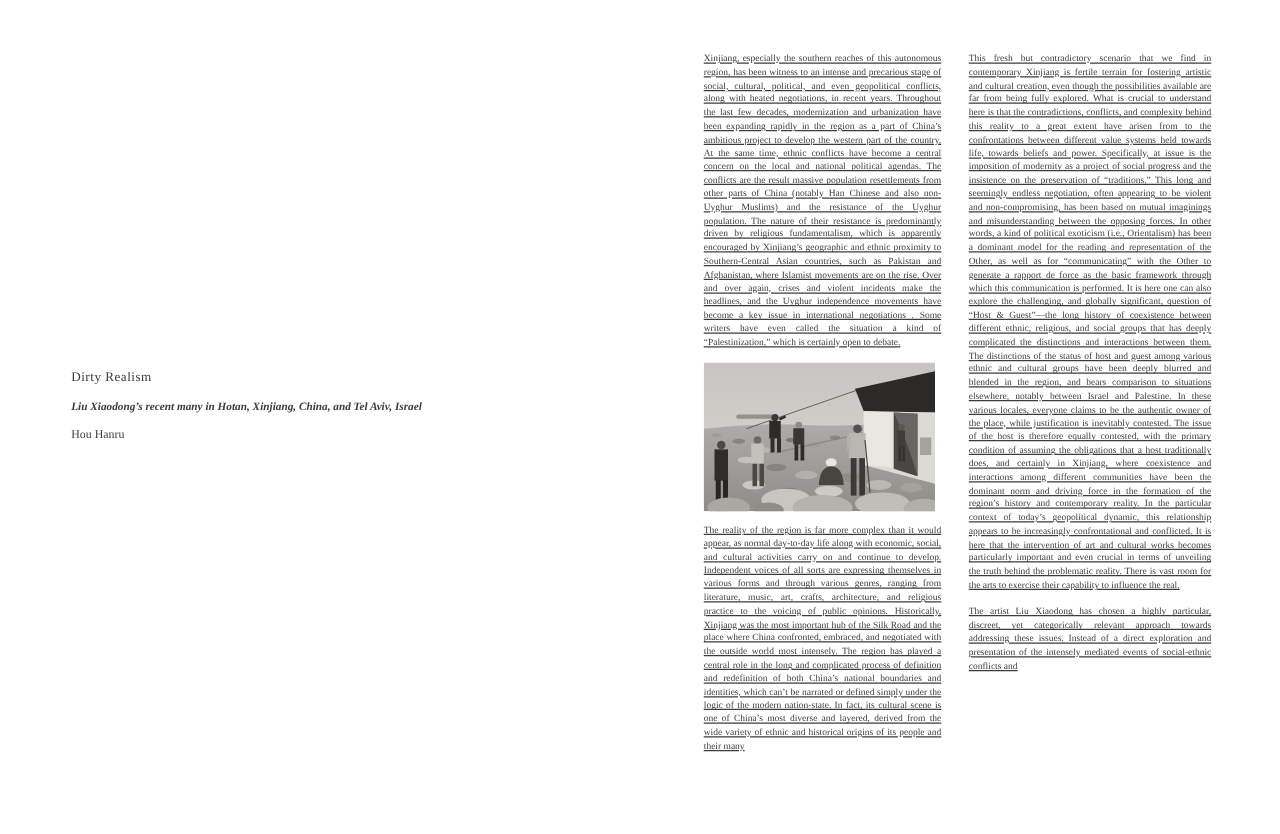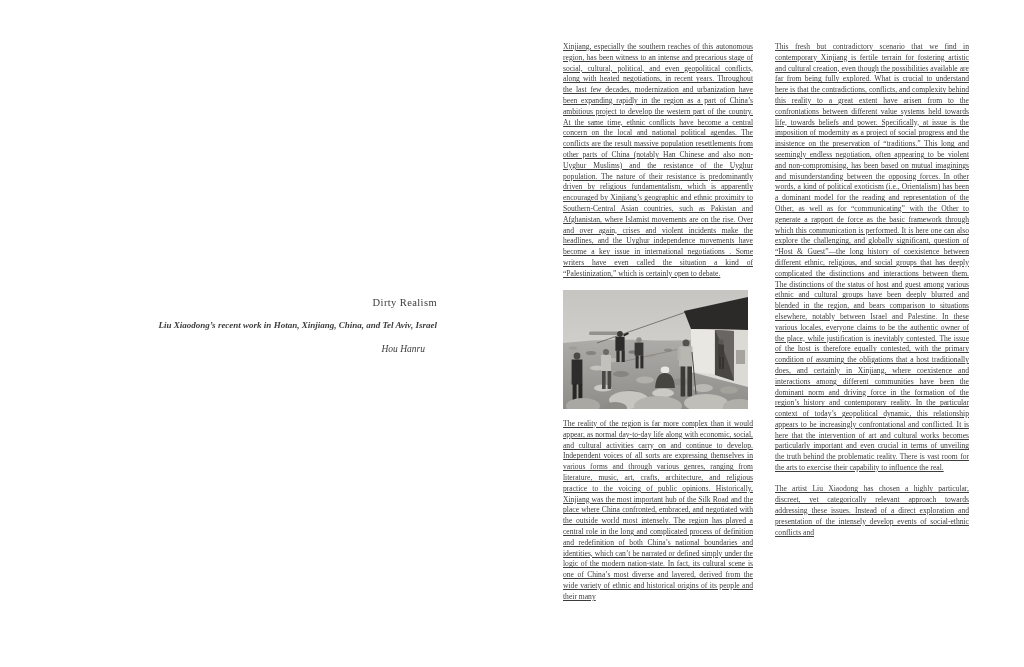--- a/index.html
+++ b/index.html
@@ -12,40 +12,39 @@
     color: #3c3c3c;
     font-family: "Liberation Serif", "DejaVu Serif", serif;
   }
 
   
   .title-block {
     position: absolute;
     left: 57px;
     top: 297px;
     width: 380px;
-    text-align: right;
+    text-align: left;
   }
   .title {
     font-size: 10.5px;
     line-height: 12px;
     letter-spacing: 0.4px;
     margin: 0 0 10px 0;
   }
   .subtitle {
     font-size: 9px;
     line-height: 12px;
     font-weight: bold;
     font-style: italic;
     margin: 0 0 11px 0;
   }
   .author {
     font-size: 9.5px;
     line-height: 12px;
-    margin: 12px;
-    font-style: italic;
+    margin: 0;
   }
 
   
   .col {
     position: absolute;
     top: 42px;
     font-size: 7.6px;
     line-height: 10.8px;
     text-align: justify;
     color: #3c3c3c;
@@ -63,21 +62,21 @@
   }
 </style>
 </head>
 <body>
 
 <div class="spread">
 
   <div>
     <div class="title-block">
       <div class="title">Dirty Realism</div>
-      <div class="subtitle">Liu Xiaodong’s recent work in Hotan, Xinjiang, China, and Tel Aviv, Israel</div>
+      <div class="subtitle">Liu Xiaodong’s recent many in Hotan, Xinjiang, China, and Tel Aviv, Israel</div>
       <div class="author">Hou Hanru</div>
     </div>
   </div>
 
   <div>
 
     <div class="col col1">
       <p>Xinjiang, especially the southern reaches of this autonomous region, has been witness to an intense and precarious stage of social, cultural, political, and even geopolitical conflicts, along with heated negotiations, in recent years. Throughout the last few decades, modernization and urbanization have been expanding rapidly in the region as a part of China’s ambitious project to develop the western part of the country. At the same time, ethnic conflicts have become a central concern on the local and national political agendas. The conflicts are the result massive population resettlements from other parts of China (notably Han Chinese and also non-Uyghur Muslims) and the resistance of the Uyghur population. The nature of their resistance is predominantly driven by religious fundamentalism, which is apparently encouraged by Xinjiang’s geographic and ethnic proximity to Southern-Central Asian countries, such as Pakistan and Afghanistan, where Islamist movements are on the rise. Over and over again, crises and violent incidents make the headlines, and the Uyghur independence movements have become a key issue in international negotiations . Some writers have even called the situation a kind of “Palestinization,” which is certainly open to debate.</p>
 
       <figure class="photo" aria-label="Black-and-white photograph of figures standing on rocky ground beside a dark-roofed tent">
@@ -190,17 +189,17 @@
             <ellipse cx="52" cy="118" rx="12" ry="6" fill="#8d8c87"></ellipse>
           </g>
         </svg>
       </figure>
 
       <p>The reality of the region is far more complex than it would appear, as normal day-to-day life along with economic, social, and cultural activities carry on and continue to develop. Independent voices of all sorts are expressing themselves in various forms and through various genres, ranging from literature, music, art, crafts, architecture, and religious practice to the voicing of public opinions. Historically, Xinjiang was the most important hub of the Silk Road and the place where China confronted, embraced, and negotiated with the outside world most intensely. The region has played a central role in the long and complicated process of definition and redefinition of both China’s national boundaries and identities, which can’t be narrated or defined simply under the logic of the modern nation-state. In fact, its cultural scene is one of China’s most diverse and layered, derived from the wide variety of ethnic and historical origins of its people and their many</p>
     </div>
 
     <div class="col col2">
       <p>This fresh but contradictory scenario that we find in contemporary Xinjiang is fertile terrain for fostering artistic and cultural creation, even though the possibilities available are far from being fully explored. What is crucial to understand here is that the contradictions, conflicts, and complexity behind this reality to a great extent have arisen from to the confrontations between different value systems held towards life, towards beliefs and power. Specifically, at issue is the imposition of modernity as a project of social progress and the insistence on the preservation of “traditions.” This long and seemingly endless negotiation, often appearing to be violent and non-compromising, has been based on mutual imaginings and misunderstanding between the opposing forces. In other words, a kind of political exoticism (i.e., Orientalism) has been a dominant model for the reading and representation of the Other, as well as for “communicating” with the Other to generate a rapport de force as the basic framework through which this communication is performed. It is here one can also explore the challenging, and globally significant, question of “Host &amp; Guest”—the long history of coexistence between different ethnic, religious, and social groups that has deeply complicated the distinctions and interactions between them. The distinctions of the status of host and guest among various ethnic and cultural groups have been deeply blurred and blended in the region, and bears comparison to situations elsewhere, notably between Israel and Palestine. In these various locales, everyone claims to be the authentic owner of the place, while justification is inevitably contested. The issue of the host is therefore equally contested, with the primary condition of assuming the obligations that a host traditionally does, and certainly in Xinjiang, where coexistence and interactions among different communities have been the dominant norm and driving force in the formation of the region’s history and contemporary reality. In the particular context of today’s geopolitical dynamic, this relationship appears to be increasingly confrontational and conflicted. It is here that the intervention of art and cultural works becomes particularly important and even crucial in terms of unveiling the truth behind the problematic reality. There is vast room for the arts to exercise their capability to influence the real.</p>
-      <p>The artist Liu Xiaodong has chosen a highly particular, discreet, yet categorically relevant approach towards addressing these issues. Instead of a direct exploration and presentation of the intensely develop events of social-ethnic conflicts and</p>
+      <p>The artist Liu Xiaodong has chosen a highly particular, discreet, yet categorically relevant approach towards addressing these issues. Instead of a direct exploration and presentation of the intensely mediated events of social-ethnic conflicts and</p>
     </div>
 
   </div>
 </div>
 
 </body></html>

